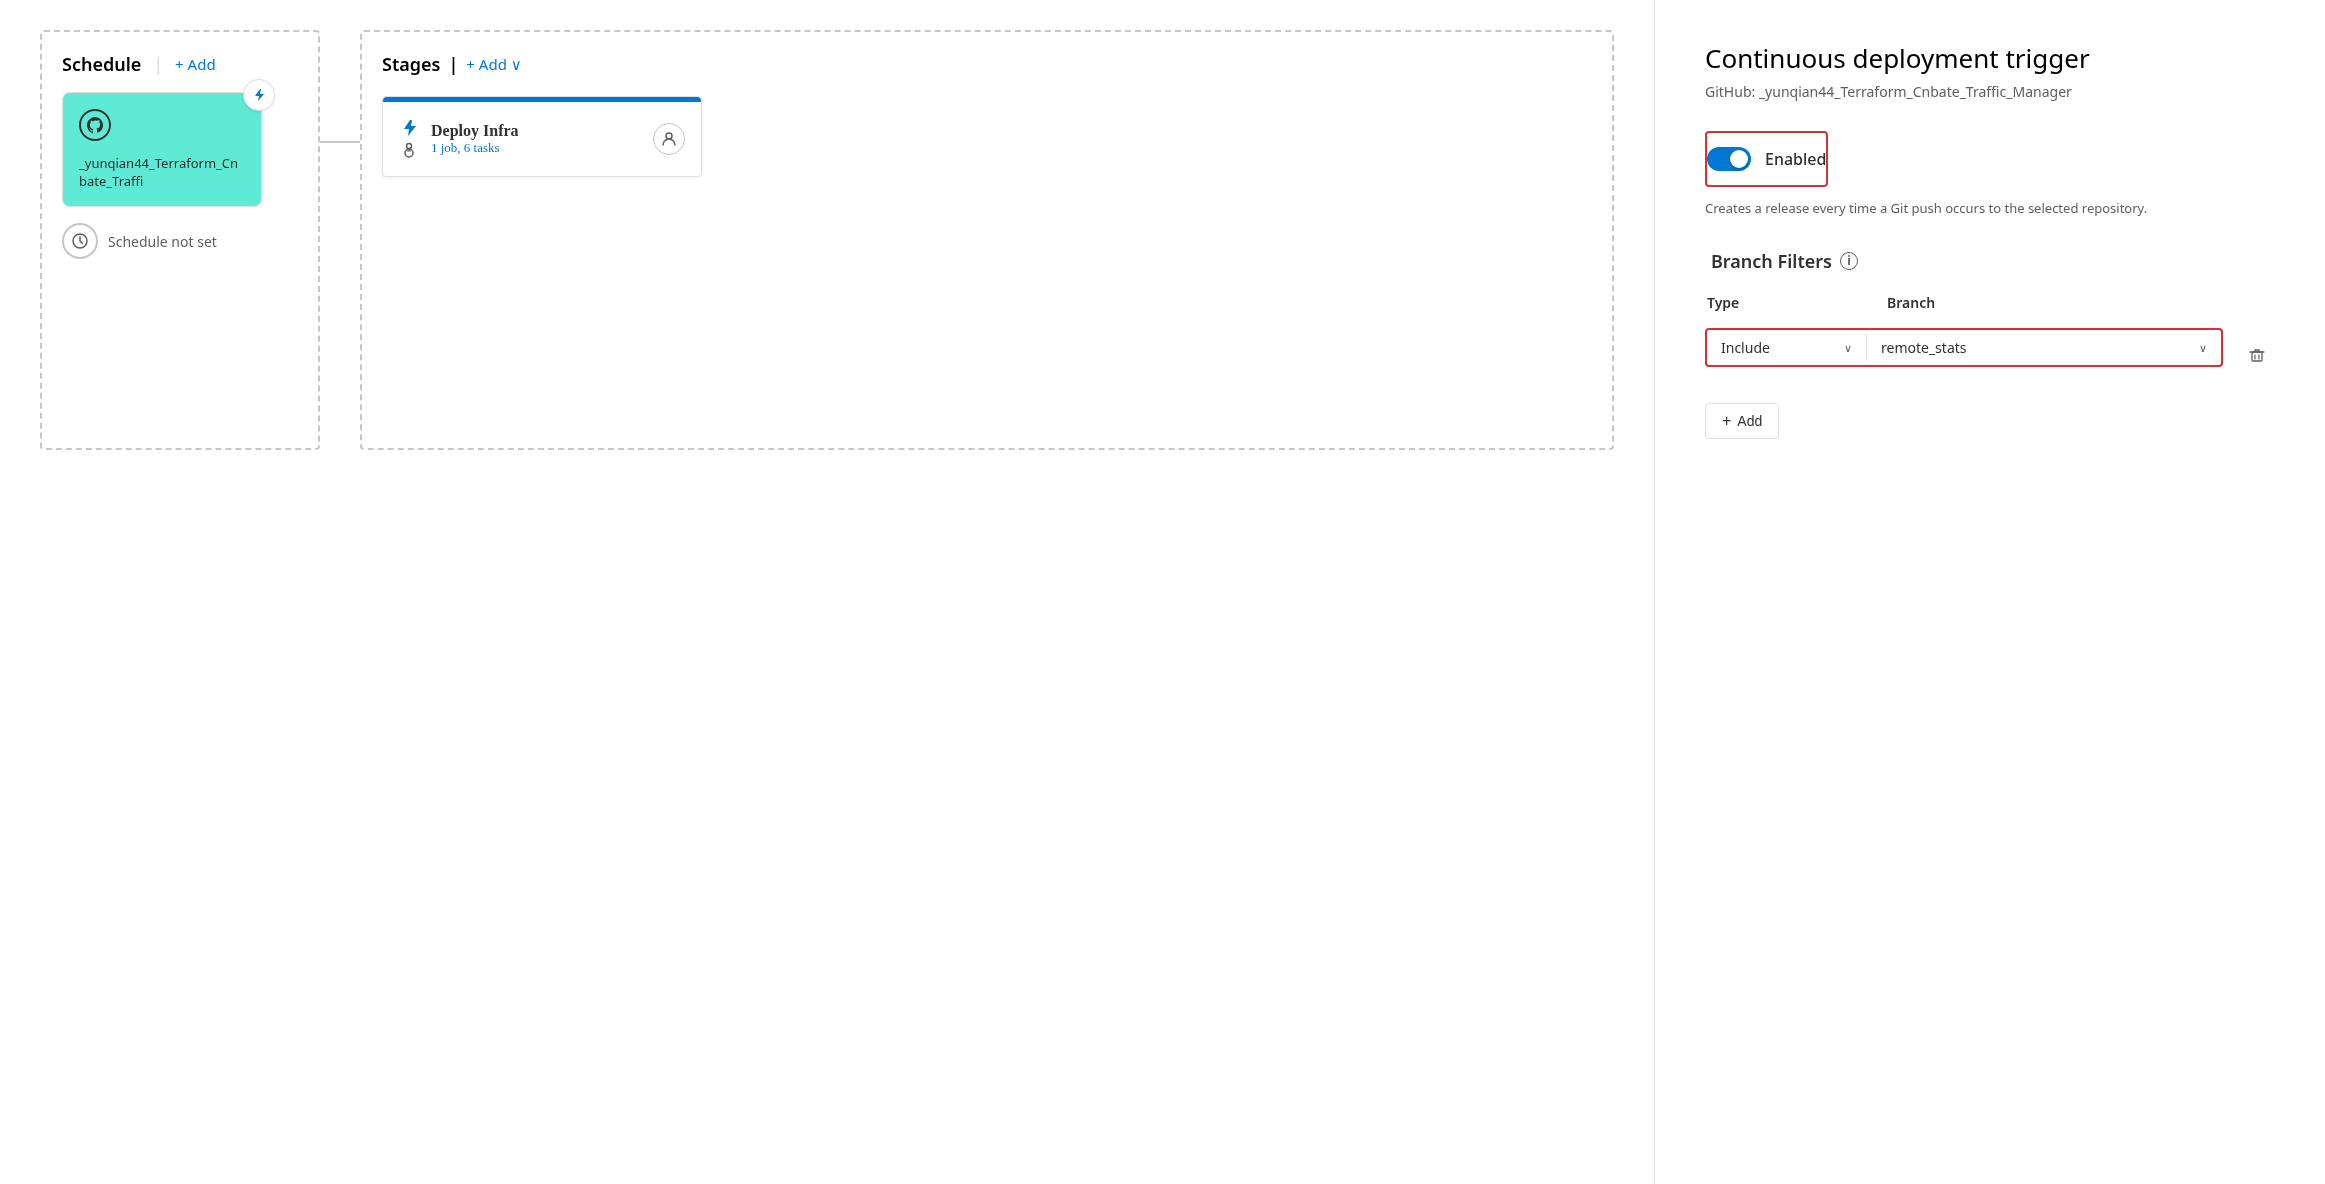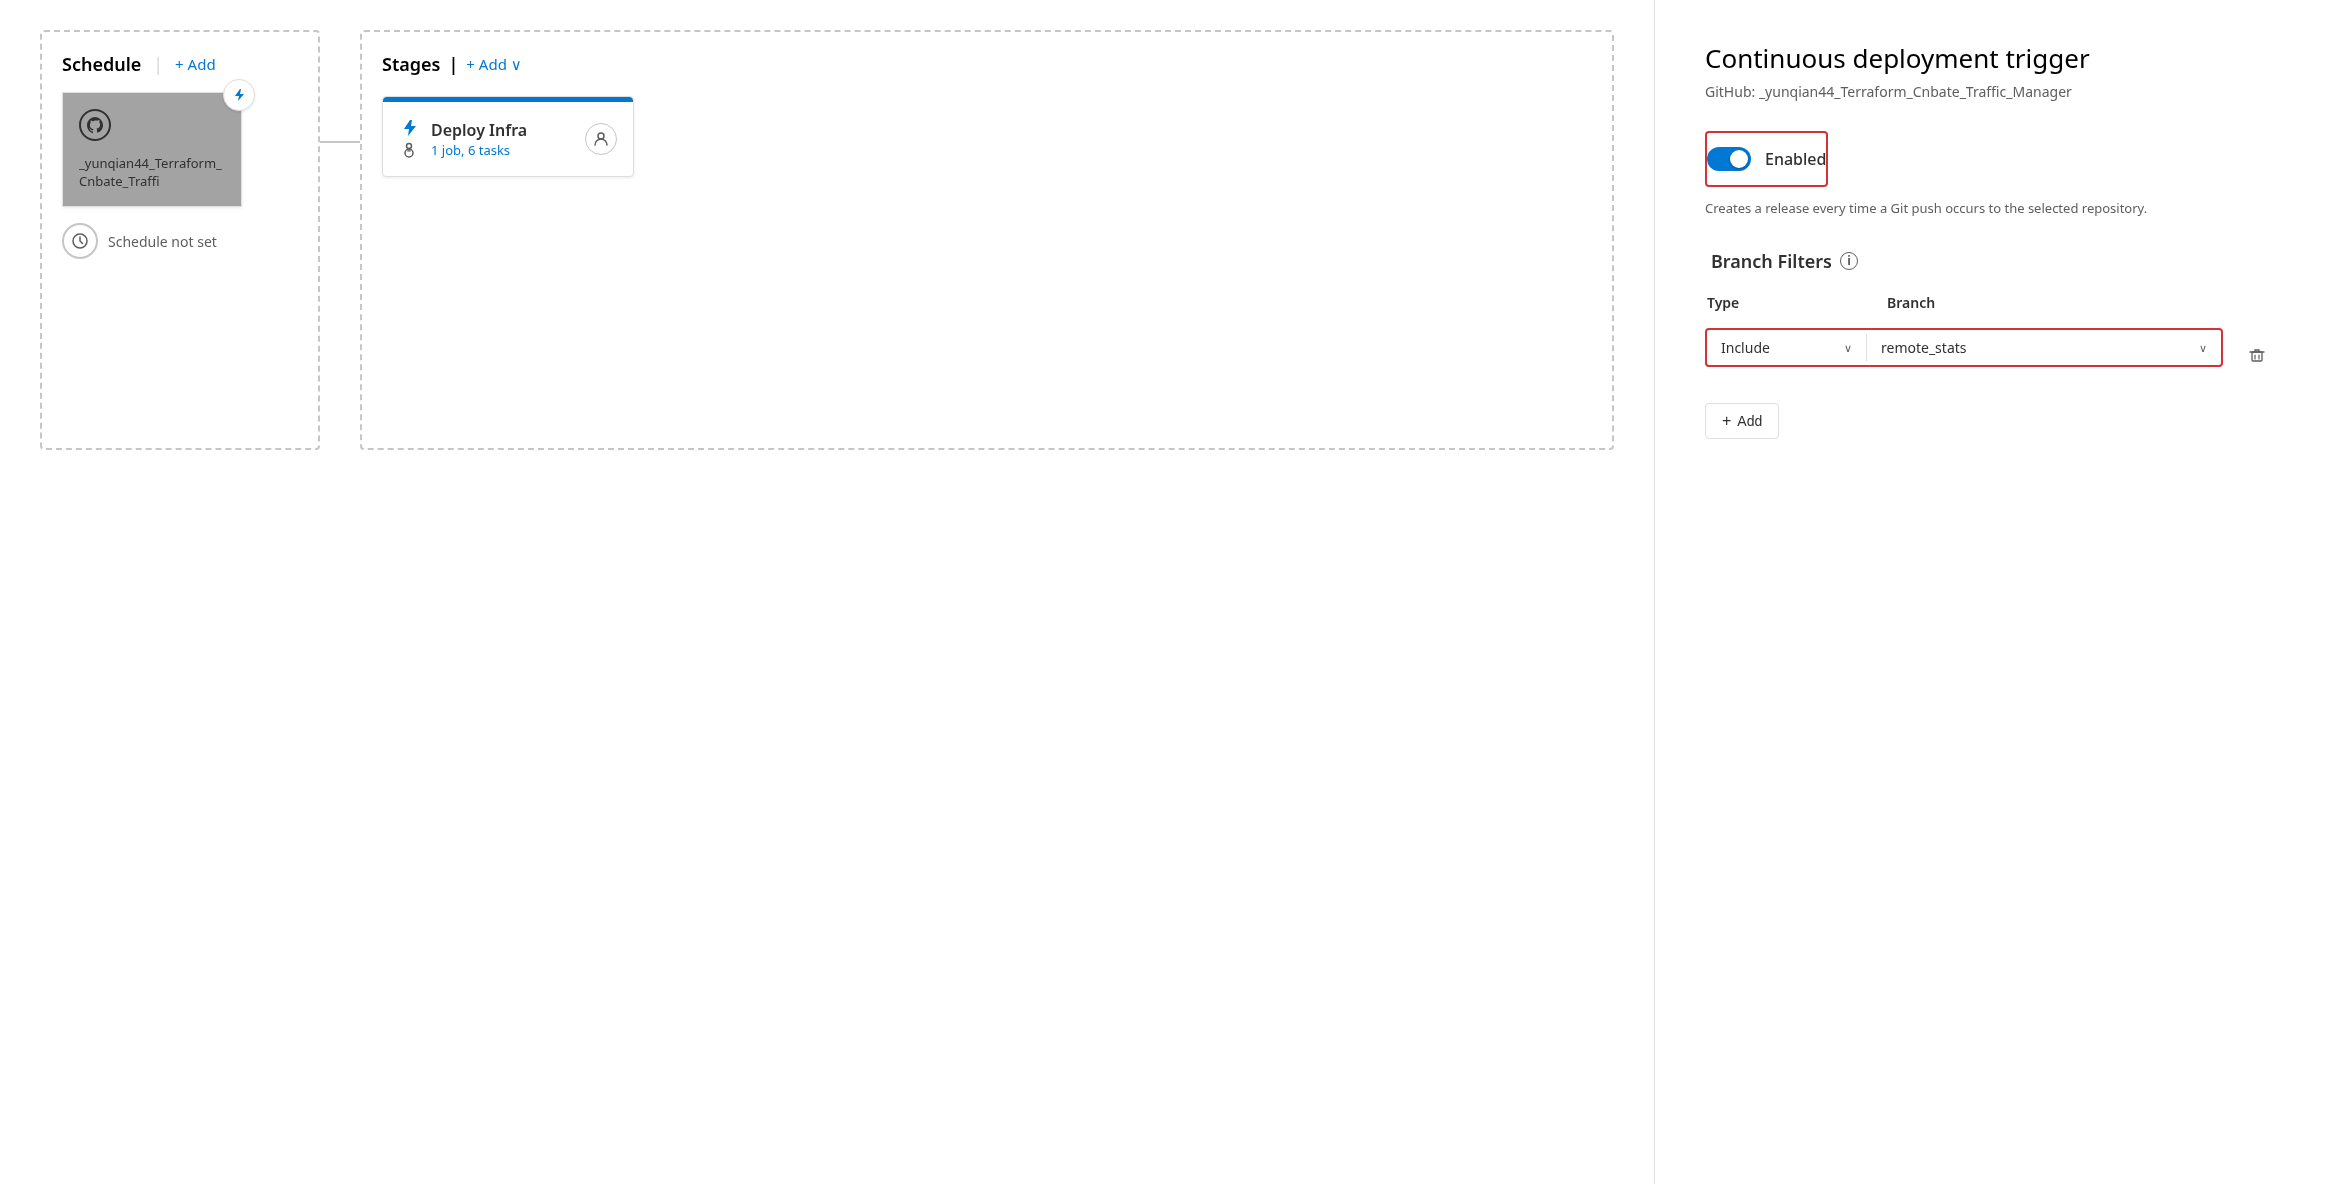--- a/index.html
+++ b/index.html
@@ -54,26 +54,26 @@
       font-weight: 400;
       cursor: pointer;
       display: flex;
       align-items: center;
       gap: 4px;
       text-decoration: none;
     }
 
     
     .artifact-card {
-      background: #a3a3a3;
+      background: #5eead4;
       border: 1px solid #e1dfdd;
-      border-radius: 0;
+      border-radius: 8px;
       padding: 16px;
       position: relative;
-      width: 180px;
+      width: 200px;
       box-shadow: 0 1px 3px rgba(0,0,0,0.08);
     }
 
     .artifact-card .lightning-badge {
       position: absolute;
       top: -14px;
       right: -14px;
       width: 32px;
       height: 32px;
       border-radius: 50%;
@@ -133,24 +133,25 @@
       font-weight: 600;
       color: #000;
       margin-bottom: 20px;
     }
 
     
     .stage-card {
       background: #fff;
       border: 1px solid #e1dfdd;
       border-radius: 4px;
-      width: 252px;
+      width: 320px;
       box-shadow: 0 1px 3px rgba(0,0,0,0.08);
       position: relative;
       overflow: visible;
+      font-family: Liberation Serif, serif;
     }
 
     .stage-card-top-bar {
       height: 5px;
       background: #0078d4;
       border-radius: 4px 4px 0 0;
     }
 
     .stage-card-body {
       padding: 16px 16px 16px 16px;

